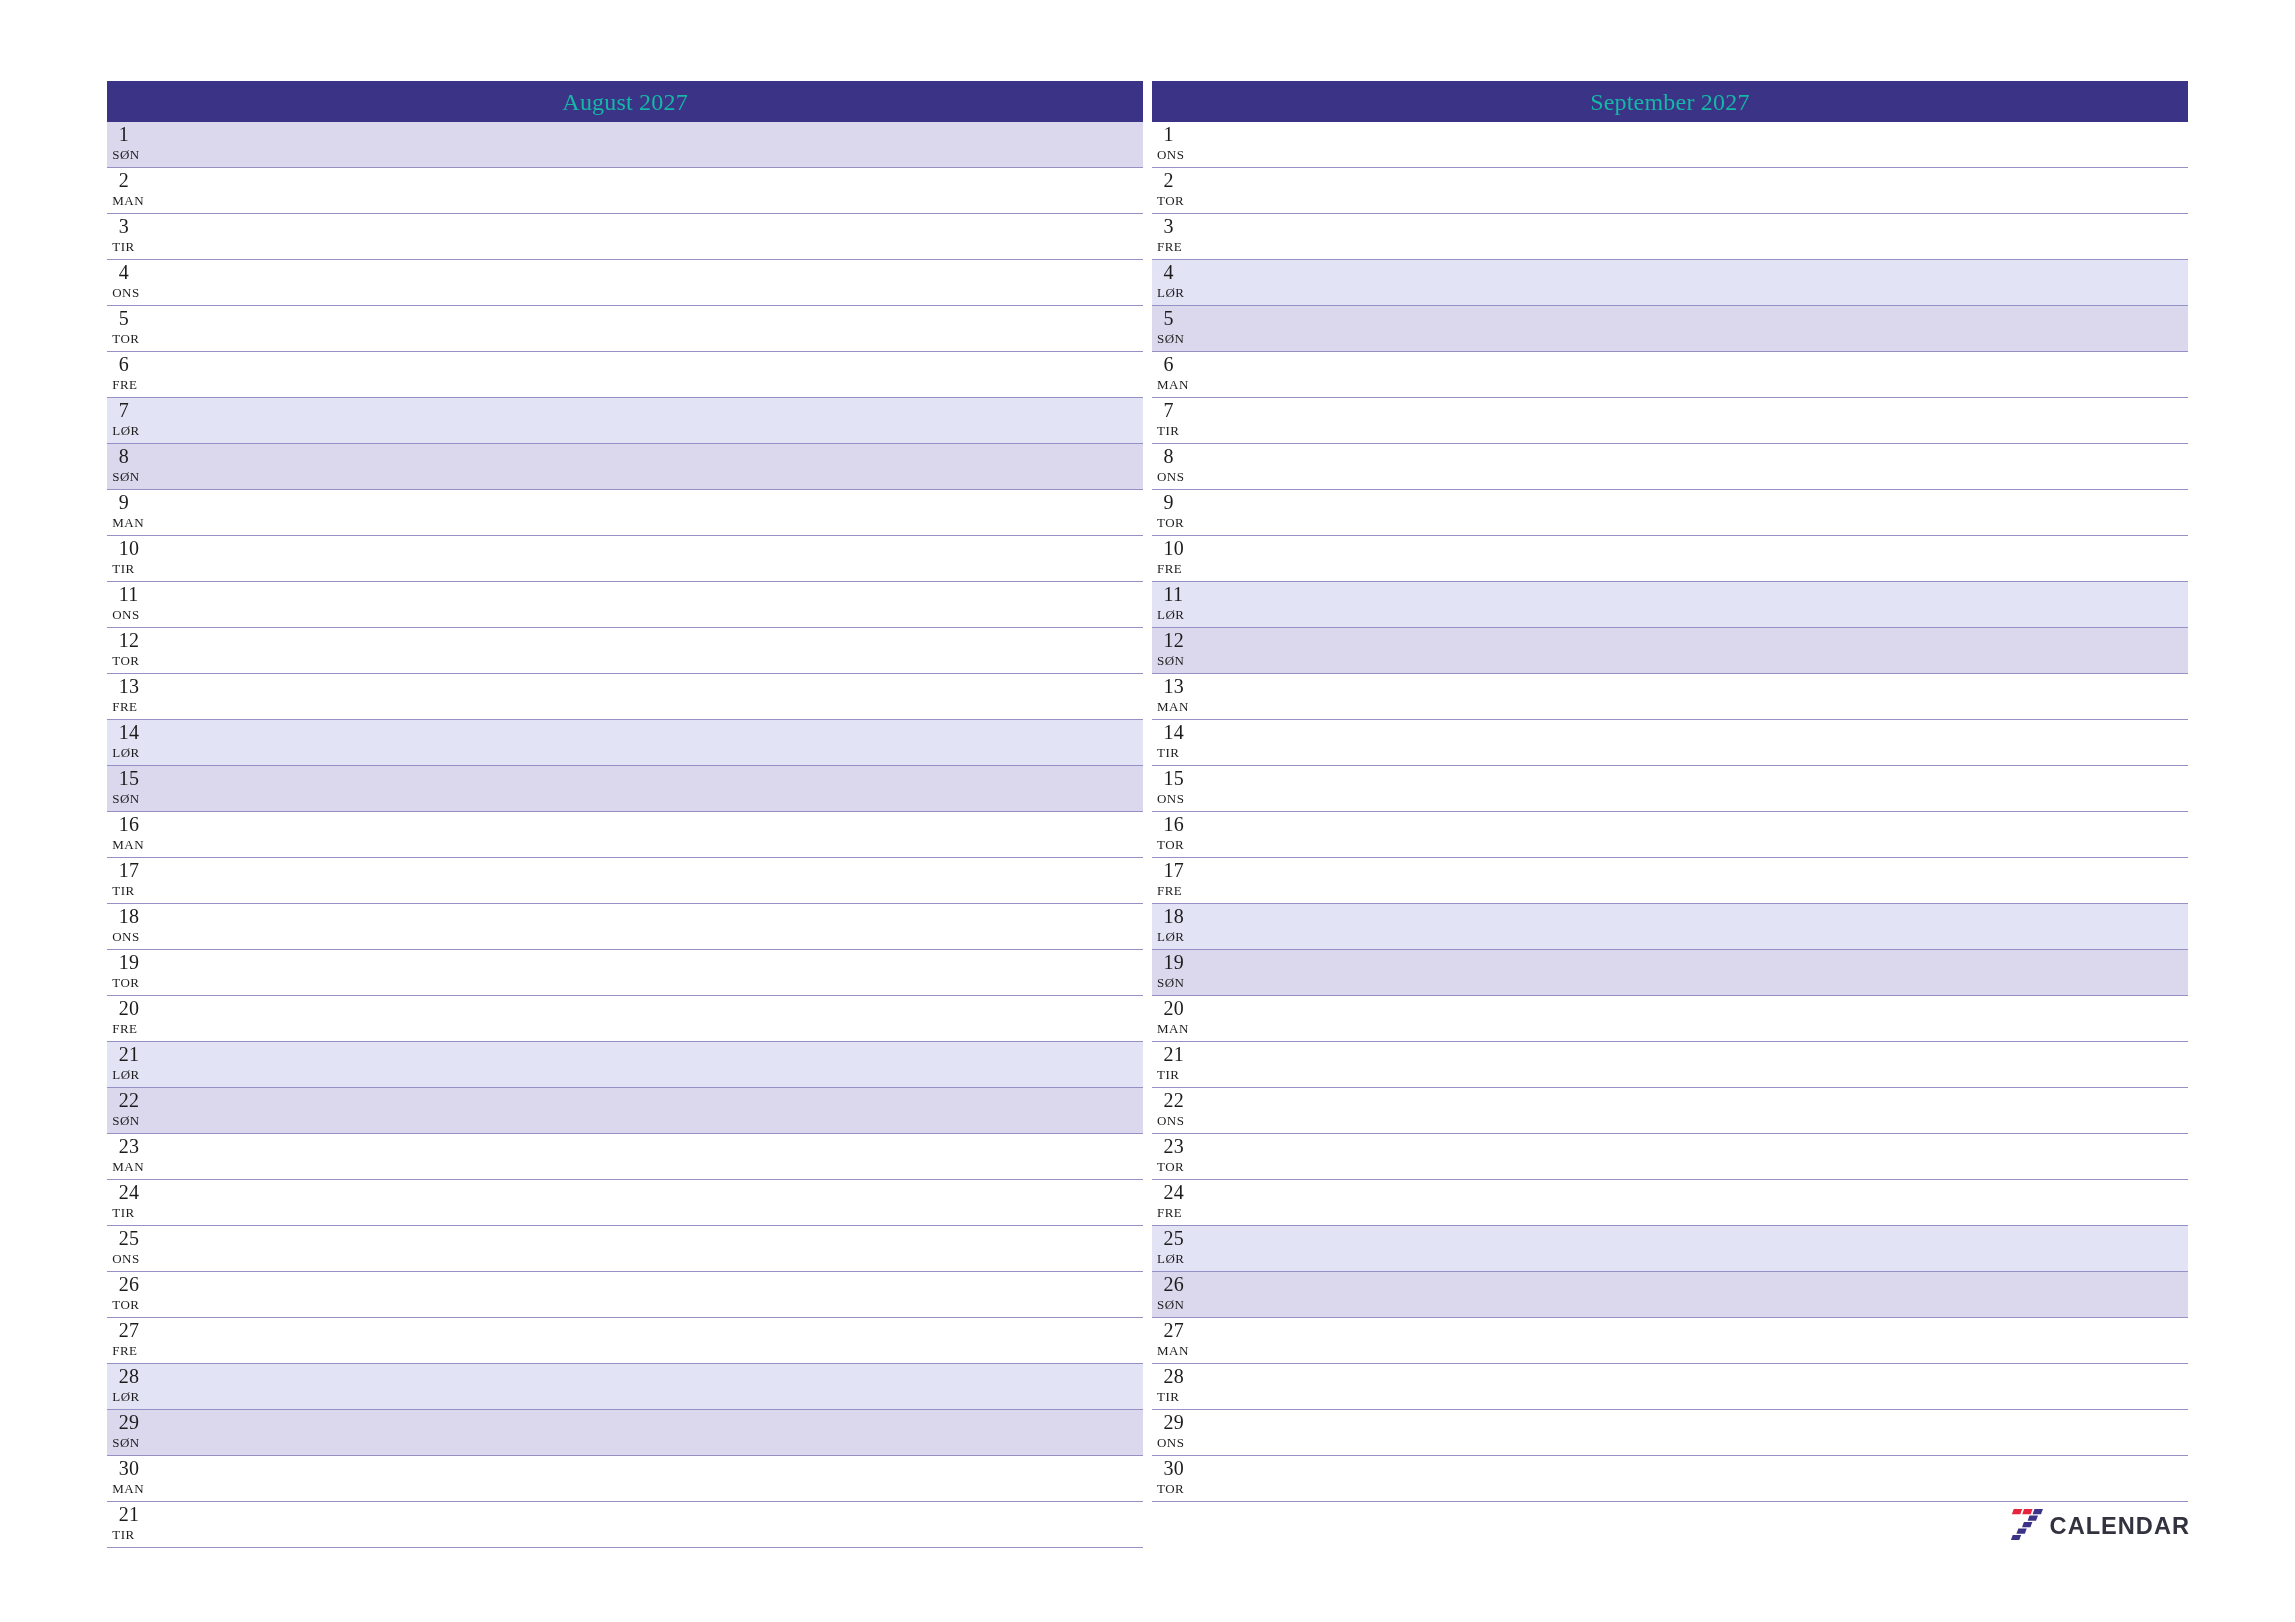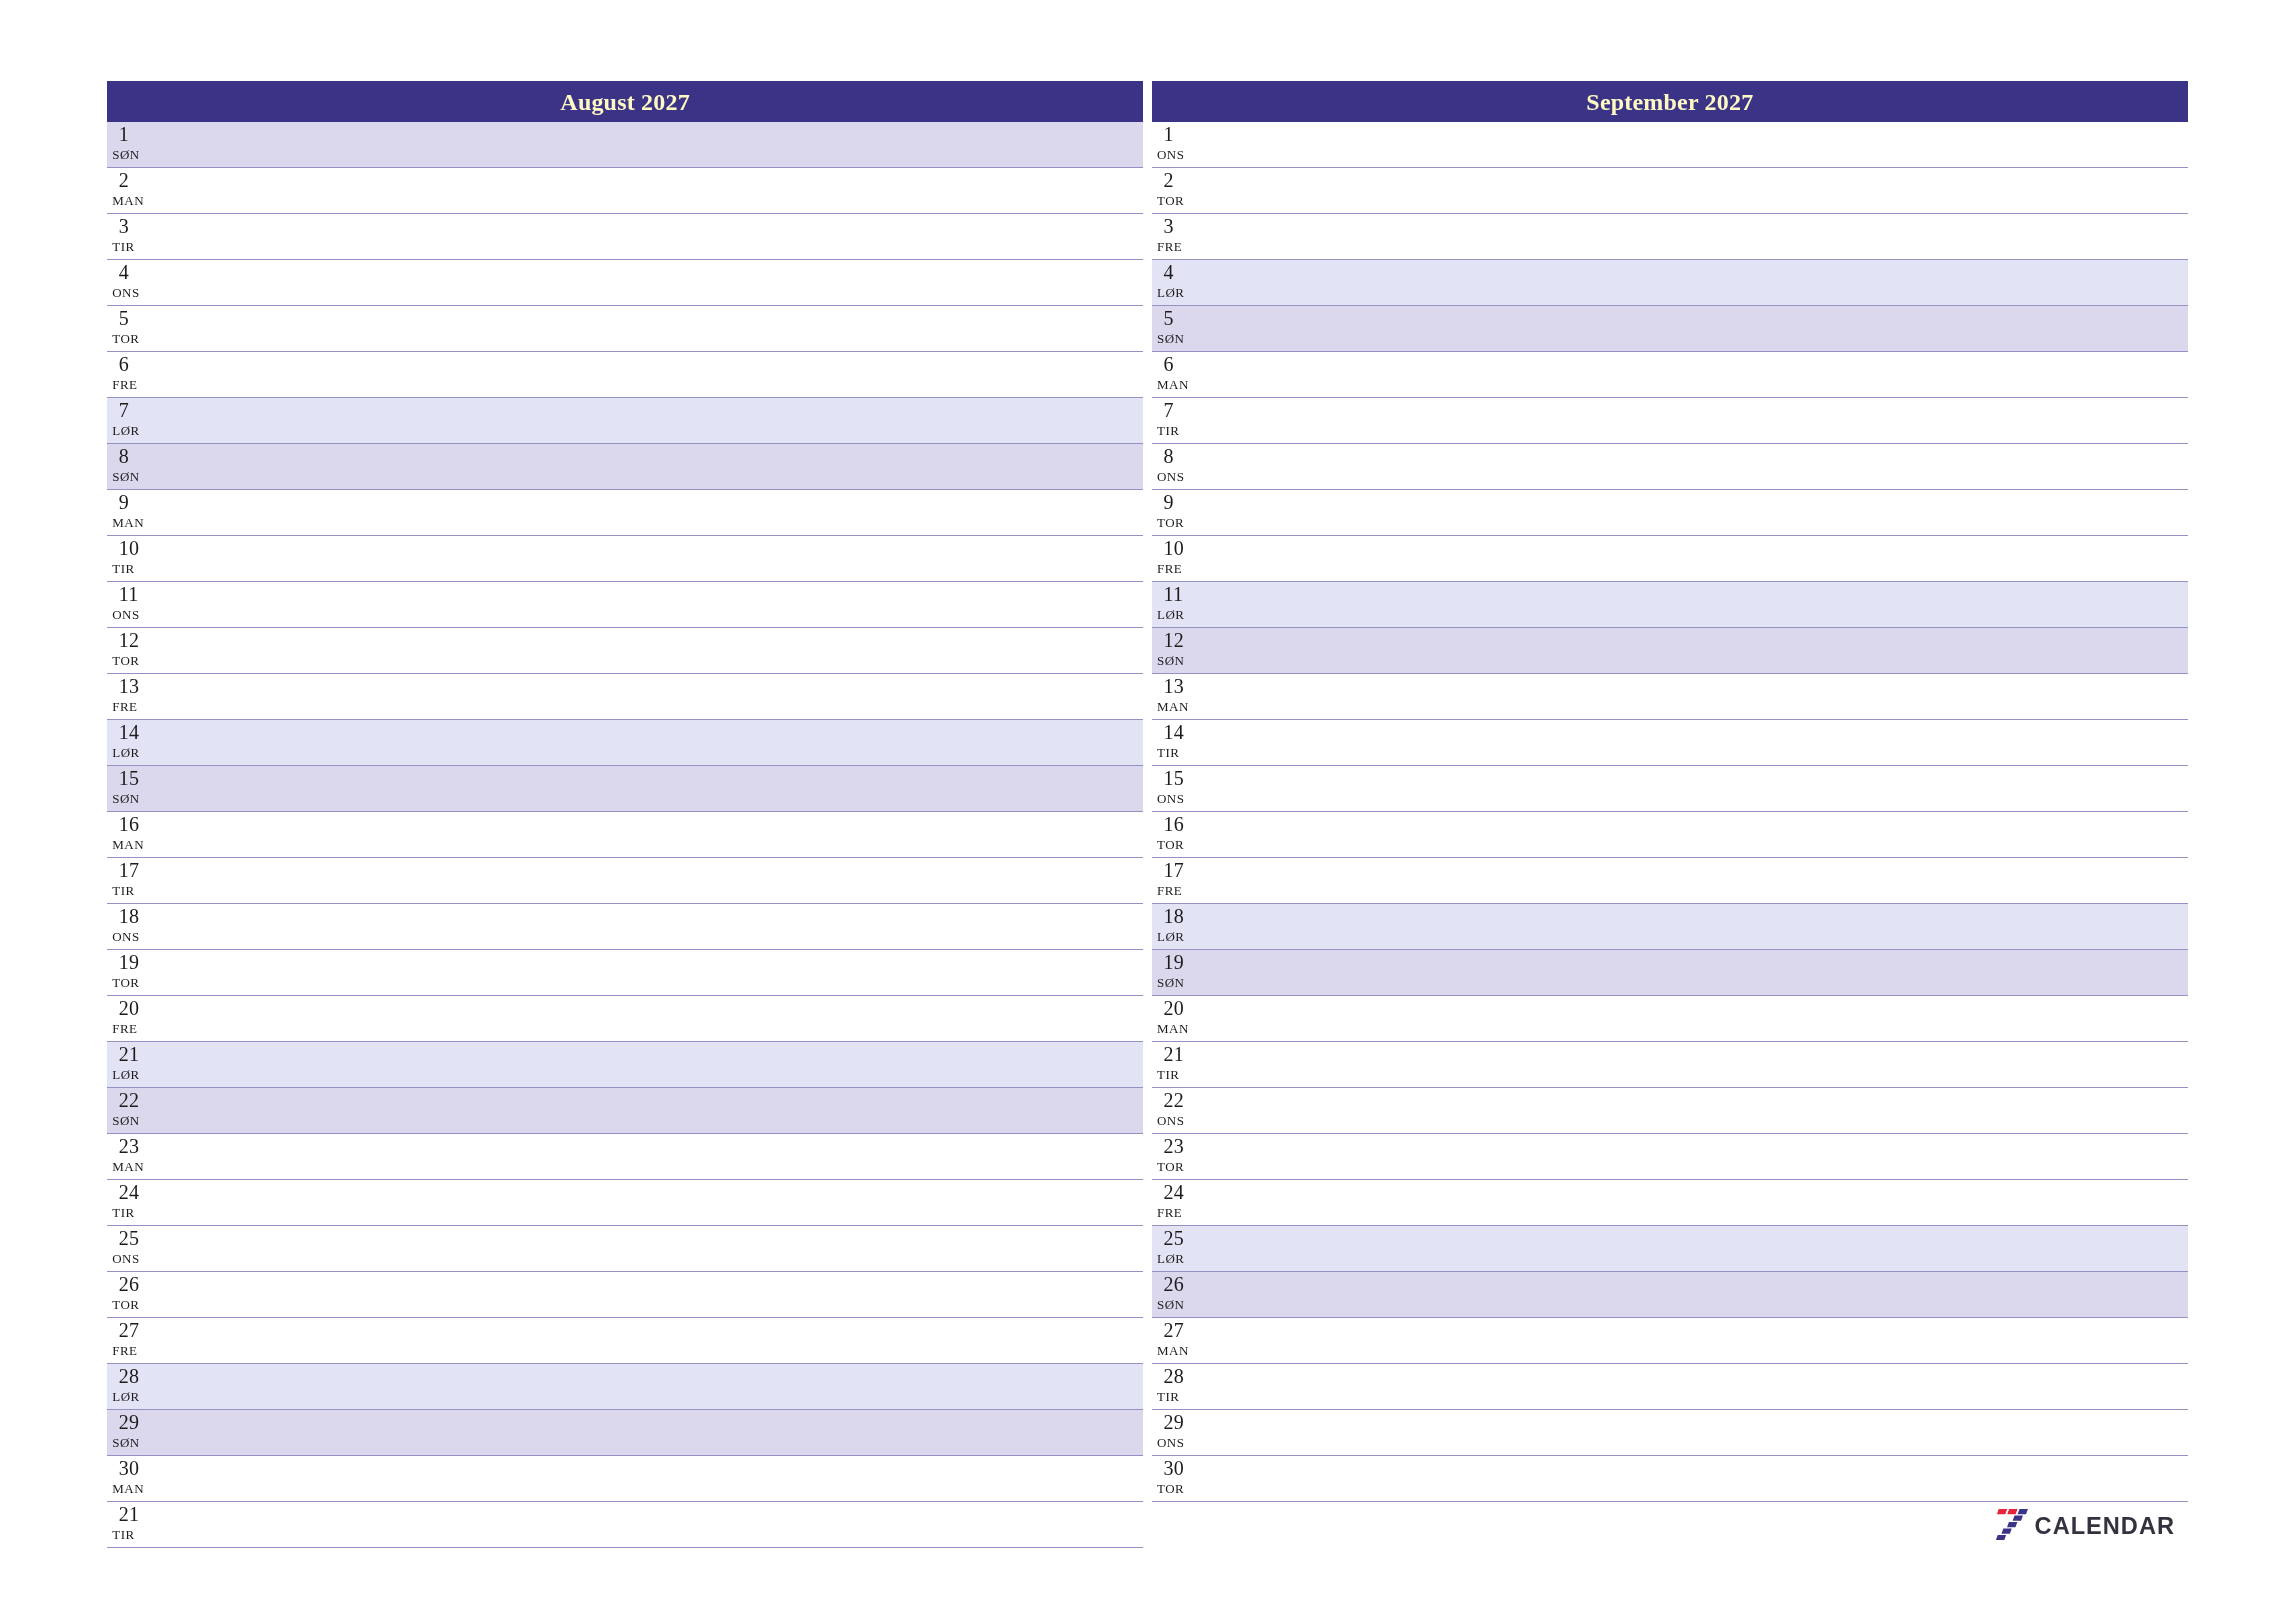--- a/index.html
+++ b/index.html
@@ -39,26 +39,26 @@
     flex: 1 1 0;
     display: flex;
     flex-direction: column;
     min-width: 0;
   }
 
   
   .month-header {
     height: 41px;
     background: #3b3386;
-    color: #fef9c3;
+    color: #14b8a6;
     display: flex;
     align-items: center;
     justify-content: center;
     font-size: 24px;
-    font-weight: 700;
+    font-weight: 400;
     letter-spacing: 0.2px;
     line-height: 1;
     box-sizing: border-box;
     flex: 0 0 auto;
   }
 
   
   .days {
     flex: 1 1 auto;
     display: flex;
@@ -93,21 +93,21 @@
     line-height: 1;
     letter-spacing: 0.5px;
   }
 
   
   .day-row:first-child { border-top: none; }
 
   
   .logo {
     position: absolute;
-    right: 120px;
+    right: 105px;
     bottom: 79px;
     height: 35px;
     display: flex;
     flex-direction: row;
     align-items: center;
     gap: 5px;
   }
   .logo-mark {
     width: 34px;
     height: 35px;

